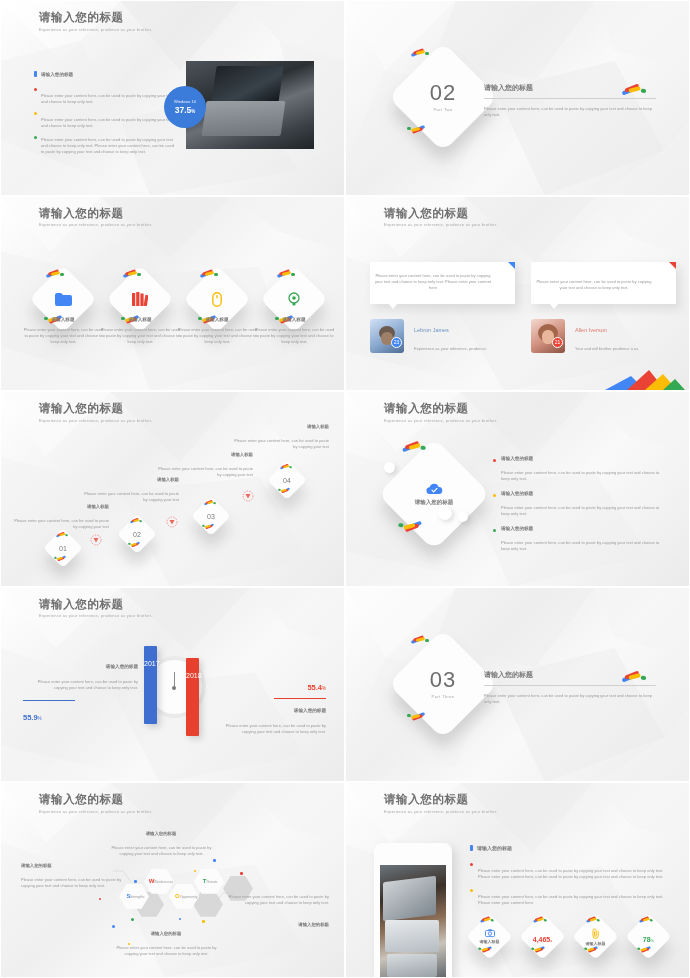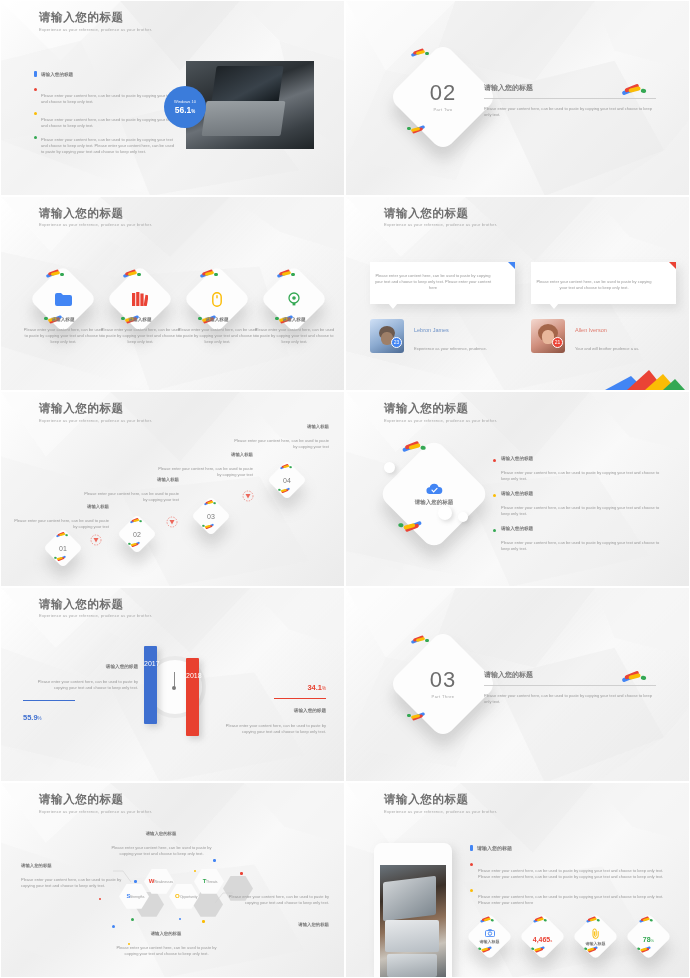--- a/index.html
+++ b/index.html
@@ -134,21 +134,21 @@
 
     <div class="photo" style="left:185px;top:60px;width:128px;height:88px;">
       <div class="pg"></div>
         <div class="scr"></div>
         <div class="kb"></div>
     </div>
 
     <div style="position:absolute;left:163px;top:85px;width:42px;height:42px;border-radius:50%;background:#3B7CDB;display:flex;flex-direction:column;align-items:center;justify-content:center;">
       <span style="font-size:4px;color:#eaf1fd;">Windows 10</span>
       <span style="color:#fff;font-size:8.5px;font-weight:600;margin-top:1px;">
-        <span>56.1</span><span style="font-size:4.5px;">%</span>
+        <span>37.5</span><span style="font-size:4.5px;">%</span>
       </span>
     </div>
   </div>
 
   <div class="slide">
     <div class="bg"></div>
     <svg class="poly" viewBox="0 0 345 196" preserveAspectRatio="none">
       <polygon points="0,0 110,0 40,70" fill="#fcfcfc" opacity=".7"></polygon>
       <polygon points="110,0 250,0 190,80 90,55" fill="#ededed" opacity=".6"></polygon>
       <polygon points="250,0 345,0 345,70 270,50" fill="#f5f5f5" opacity=".7"></polygon>
@@ -594,21 +594,21 @@
       <div style="font-size:4.6px;" class="cn">请输入您的标题</div>
       <div style="margin-top:3px;"><span class="tiny r" style="display:inline-block;width:76px;margin-left:39px;">Please enter your content here, can be used to paste by copying your text and choose to keep only text.</span></div>
       <div style="height:1.6px;background:#3E6FD0;margin-top:10px;width:52px;margin-left:0;"></div>
       <div style="text-align:left;margin-top:5px;color:#3E6FD0;">
         <span class="stat">55.9</span><span class="pct">%</span>
       </div>
     </div>
 
     <div style="position:absolute;left:210px;top:88px;width:115px;text-align:right;">
       <div style="text-align:right;color:#E8402F;">
-        <span class="stat">34.1</span><span class="pct">%</span>
+        <span class="stat">55.4</span><span class="pct">%</span>
       </div>
       <div style="height:1.6px;background:#E8402F;margin-top:4px;width:52px;margin-left:63px;"></div>
       <div style="font-size:4.6px;margin-top:9px;" class="cn">请输入您的标题</div>
       <div style="margin-top:3px;"><span class="tiny r" style="display:inline-block;width:76px;margin-left:39px;">Please enter your content here, can be used to paste by copying your text and choose to keep only text.</span></div>
     </div>
   </div>
 
   <div class="slide">
     <div class="bg"></div>
     <svg class="poly" viewBox="0 0 345 196" preserveAspectRatio="none">

